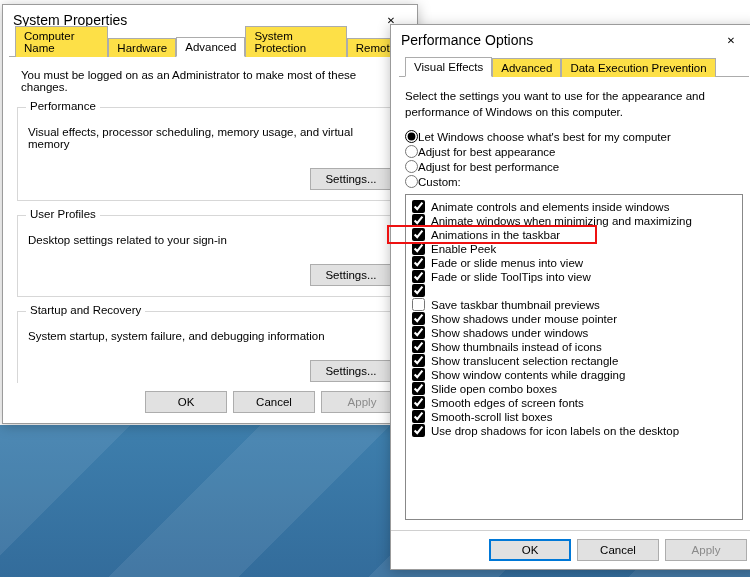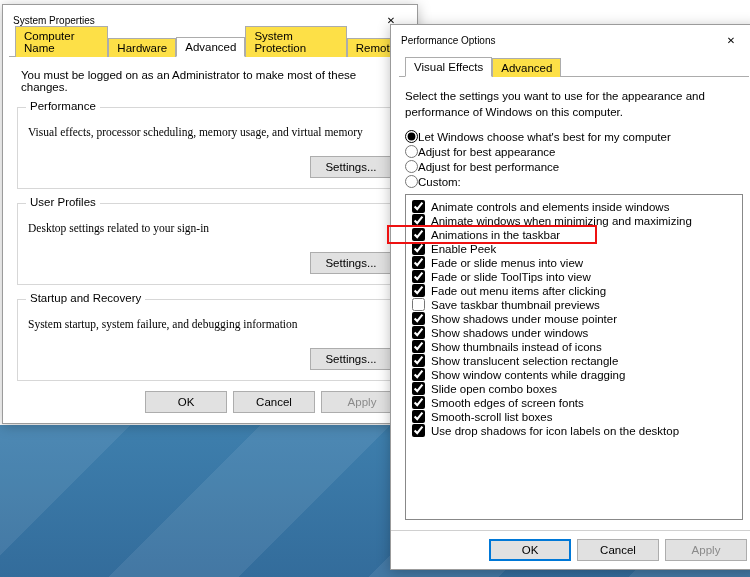--- a/index.html
+++ b/index.html
@@ -23,21 +23,21 @@
   
   .dialog {
     position:absolute;
     background:#fff;
     border:1px solid #9b9b9b;
     box-shadow:0 2px 12px rgba(0,0,0,0.25);
     display:flex; flex-direction:column;
   }
   .titlebar {
     height:30px; display:flex; align-items:center; justify-content:space-between;
-    padding:0 8px 0 10px; font-size:10px;
+    padding:0 8px 0 10px; font-size:14px;
   }
   .titlebar .title { color:#000; }
   .close-btn {
     width:36px; height:20px; display:flex; align-items:center; justify-content:center;
     color:#000; font-size:12px; line-height:1; border:none; background:transparent; cursor:default;
   }
   
   .tabrow {
     display:flex; align-items:flex-end; padding:0 6px; height:22px; border-bottom:1px solid #acacac;
     position:relative; margin:0 6px;
@@ -50,21 +50,21 @@
   .tab.inactive { background:#fde047; }
   .tab.active { background:#fff; border-bottom:1px solid #fff; z-index:2; }
   .dialog-body { padding:10px 14px 8px 14px; flex:1; overflow:hidden; }
   
   .groupbox {
     border:1px solid #d7d7d7; position:relative; padding:18px 10px 10px 10px; margin-top:14px;
   }
   .groupbox .legend {
     position:absolute; top:-8px; left:8px; background:#fff; padding:0 4px; font-size:11.5px;
   }
-  .groupbox .desc { font-size:11.5px; color:#000;font-family:Liberation Serif, serif; }
+  .groupbox .desc { font-size:11.5px; color:#000; }
   .groupbox .btn-row { display:flex; justify-content:flex-end; margin-top:18px; }
   button.win {
     min-width:82px; height:22px; font-size:11.5px;
     border:1px solid #adadad; background:#e1e1e1; cursor:default;
     padding:0 10px;
   }
   button.win.disabled { color:#8a8a8a; }
   button.win.focus { border:2px solid #0078d7; padding:0 9px; height:22px; }
   .footer-btns {
     display:flex; justify-content:flex-end; gap:6px; padding:8px 14px 10px 0;
@@ -149,20 +149,21 @@
 <div id="perfopts" class="dialog">
   <div class="titlebar">
     <span class="title">Performance Options</span>
     <button class="close-btn">
         <span class="x-glyph"></span>
       </button>
   </div>
   <div class="tabrow" id="po-tabs">
       <div class="tab active">Visual Effects</div>
       <div class="tab inactive">Advanced</div>
+      <div class="tab inactive">Data Execution Prevention</div>
     </div>
   <div class="dialog-body">
     <div class="desc2">Select the settings you want to use for the appearance and performance of Windows on this computer.</div>
     <div id="po-radios">
         <label class="radio-row">
           <input type="radio" name="perfmode" checked="" style="">
           <span>Let Windows choose what's best for my computer</span>
         </label>
         <label class="radio-row">
           <input type="radio" name="perfmode" style="">
@@ -197,21 +198,20 @@
         <label class="check-row">
           <input type="checkbox" checked="" style="">
           <span>Fade or slide menus into view</span>
         </label>
         <label class="check-row">
           <input type="checkbox" checked="" style="">
           <span>Fade or slide ToolTips into view</span>
         </label>
         <label class="check-row">
           <input type="checkbox" checked="" style="">
-          <span>Fade out menu items after clicking</span>
         </label>
         <label class="check-row">
           <input type="checkbox" style="">
           <span>Save taskbar thumbnail previews</span>
         </label>
         <label class="check-row">
           <input type="checkbox" checked="" style="">
           <span>Show shadows under mouse pointer</span>
         </label>
         <label class="check-row">

